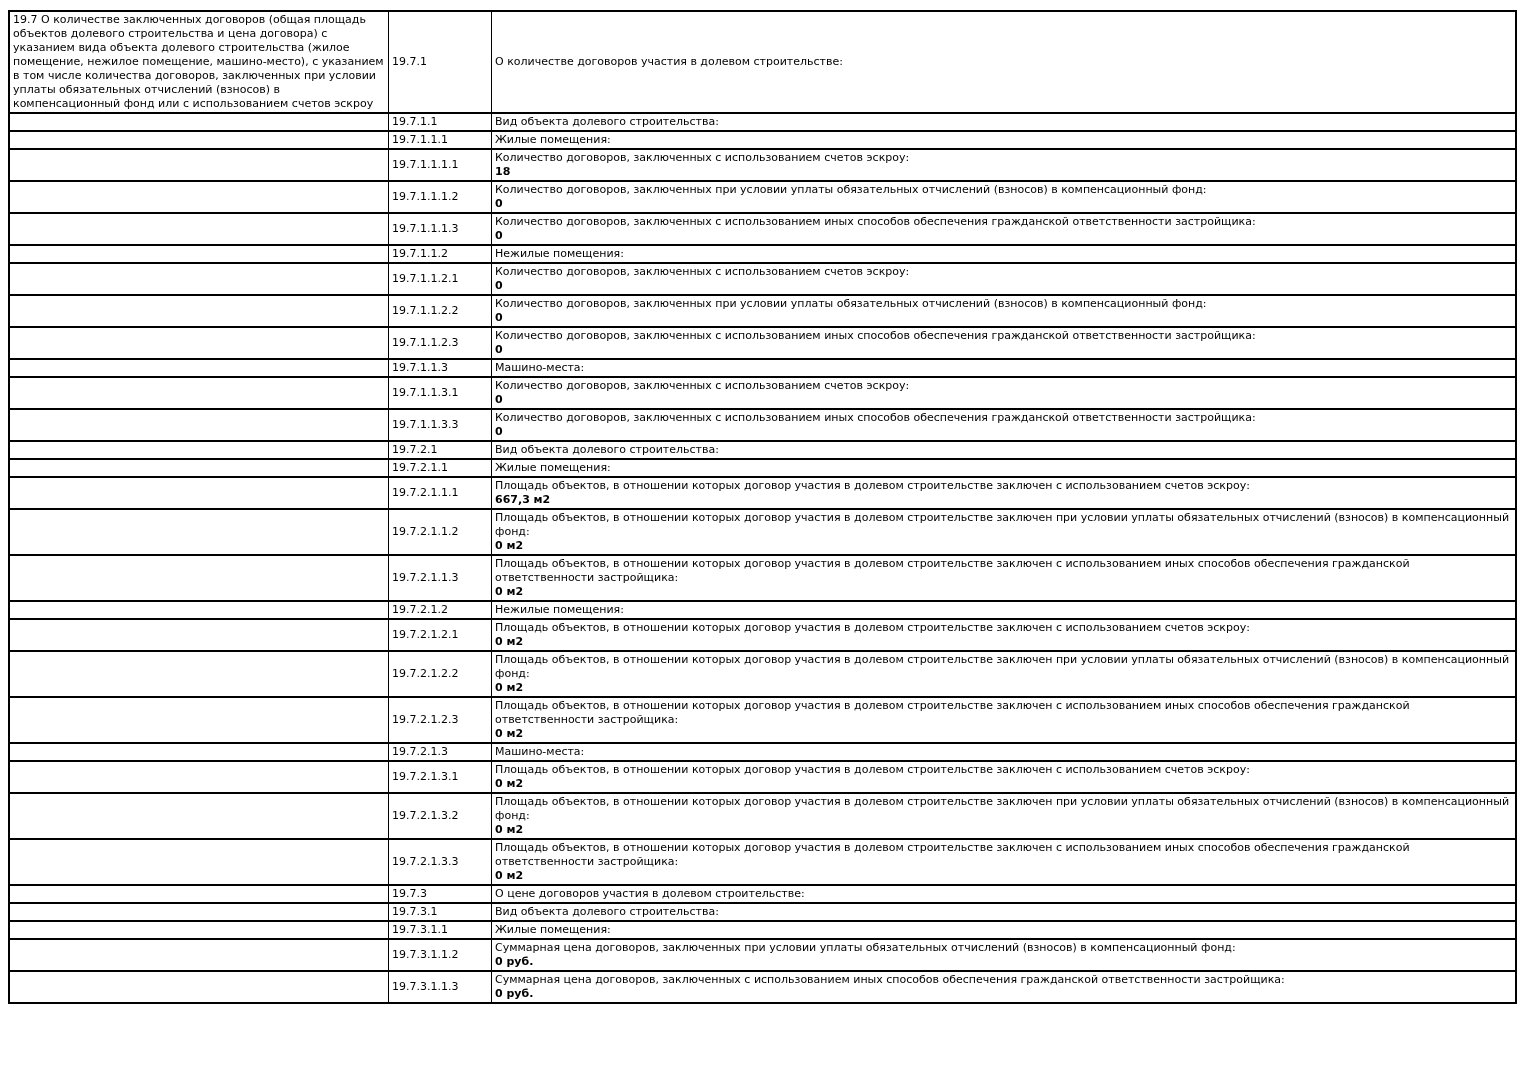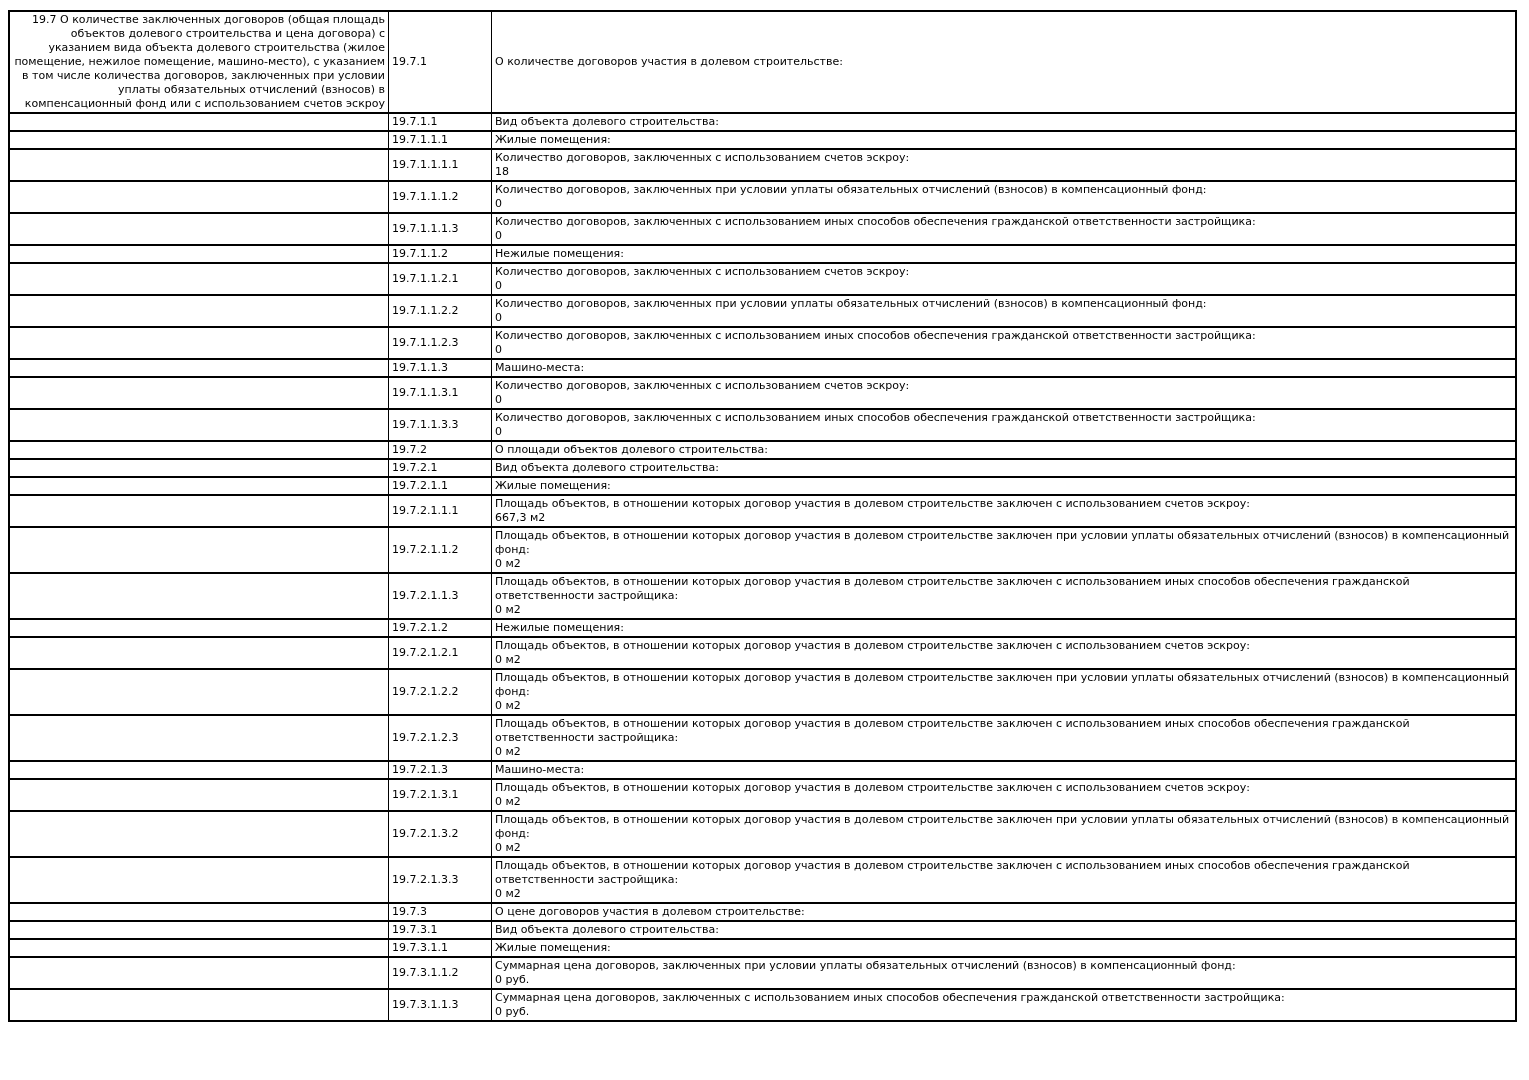--- a/index.html
+++ b/index.html
@@ -27,28 +27,27 @@
     vertical-align: middle;
     padding: 1px 3px;
     font-size: 11px;
     line-height: 14px;
     word-wrap: break-word;
   }
   td.c1 {
     width: 372px;
     vertical-align: top;
     padding-top: 2px;
-    text-align: right;
   }
   td.c2 {
     width: 96px;
   }
   td.c3 {}
   .lbl { font-weight: normal; }
-  .val { font-weight: normal; }
+  .val { font-weight: bold; }
 </style>
 </head>
 <body>
 
 <table class="decl">
   <tbody>
       <tr>
         <td class="c1">
           <div>19.7 О количестве заключенных договоров (общая площадь объектов долевого строительства и цена договора) с указанием вида объекта долевого строительства (жилое помещение, нежилое помещение, машино-место), с указанием в том числе количества договоров, заключенных при условии уплаты обязательных отчислений (взносов) в компенсационный фонд или с использованием счетов эскроу</div>
         </td>
@@ -144,27 +143,20 @@
       <tr>
         <td class="c1"></td>
         <td class="c2">19.7.1.1.3.3</td>
         <td class="c3">
           <div class="lbl">Количество договоров, заключенных с использованием иных способов обеспечения гражданской ответственности застройщика:</div>
           <div class="val">0</div>
         </td>
       </tr>
       <tr>
         <td class="c1"></td>
-        <td class="c2">19.7.2</td>
-        <td class="c3">
-          <div class="lbl">О площади объектов долевого строительства:</div>
-        </td>
-      </tr>
-      <tr>
-        <td class="c1"></td>
         <td class="c2">19.7.2.1</td>
         <td class="c3">
           <div class="lbl">Вид объекта долевого строительства:</div>
         </td>
       </tr>
       <tr>
         <td class="c1"></td>
         <td class="c2">19.7.2.1.1</td>
         <td class="c3">
           <div class="lbl">Жилые помещения:</div>

